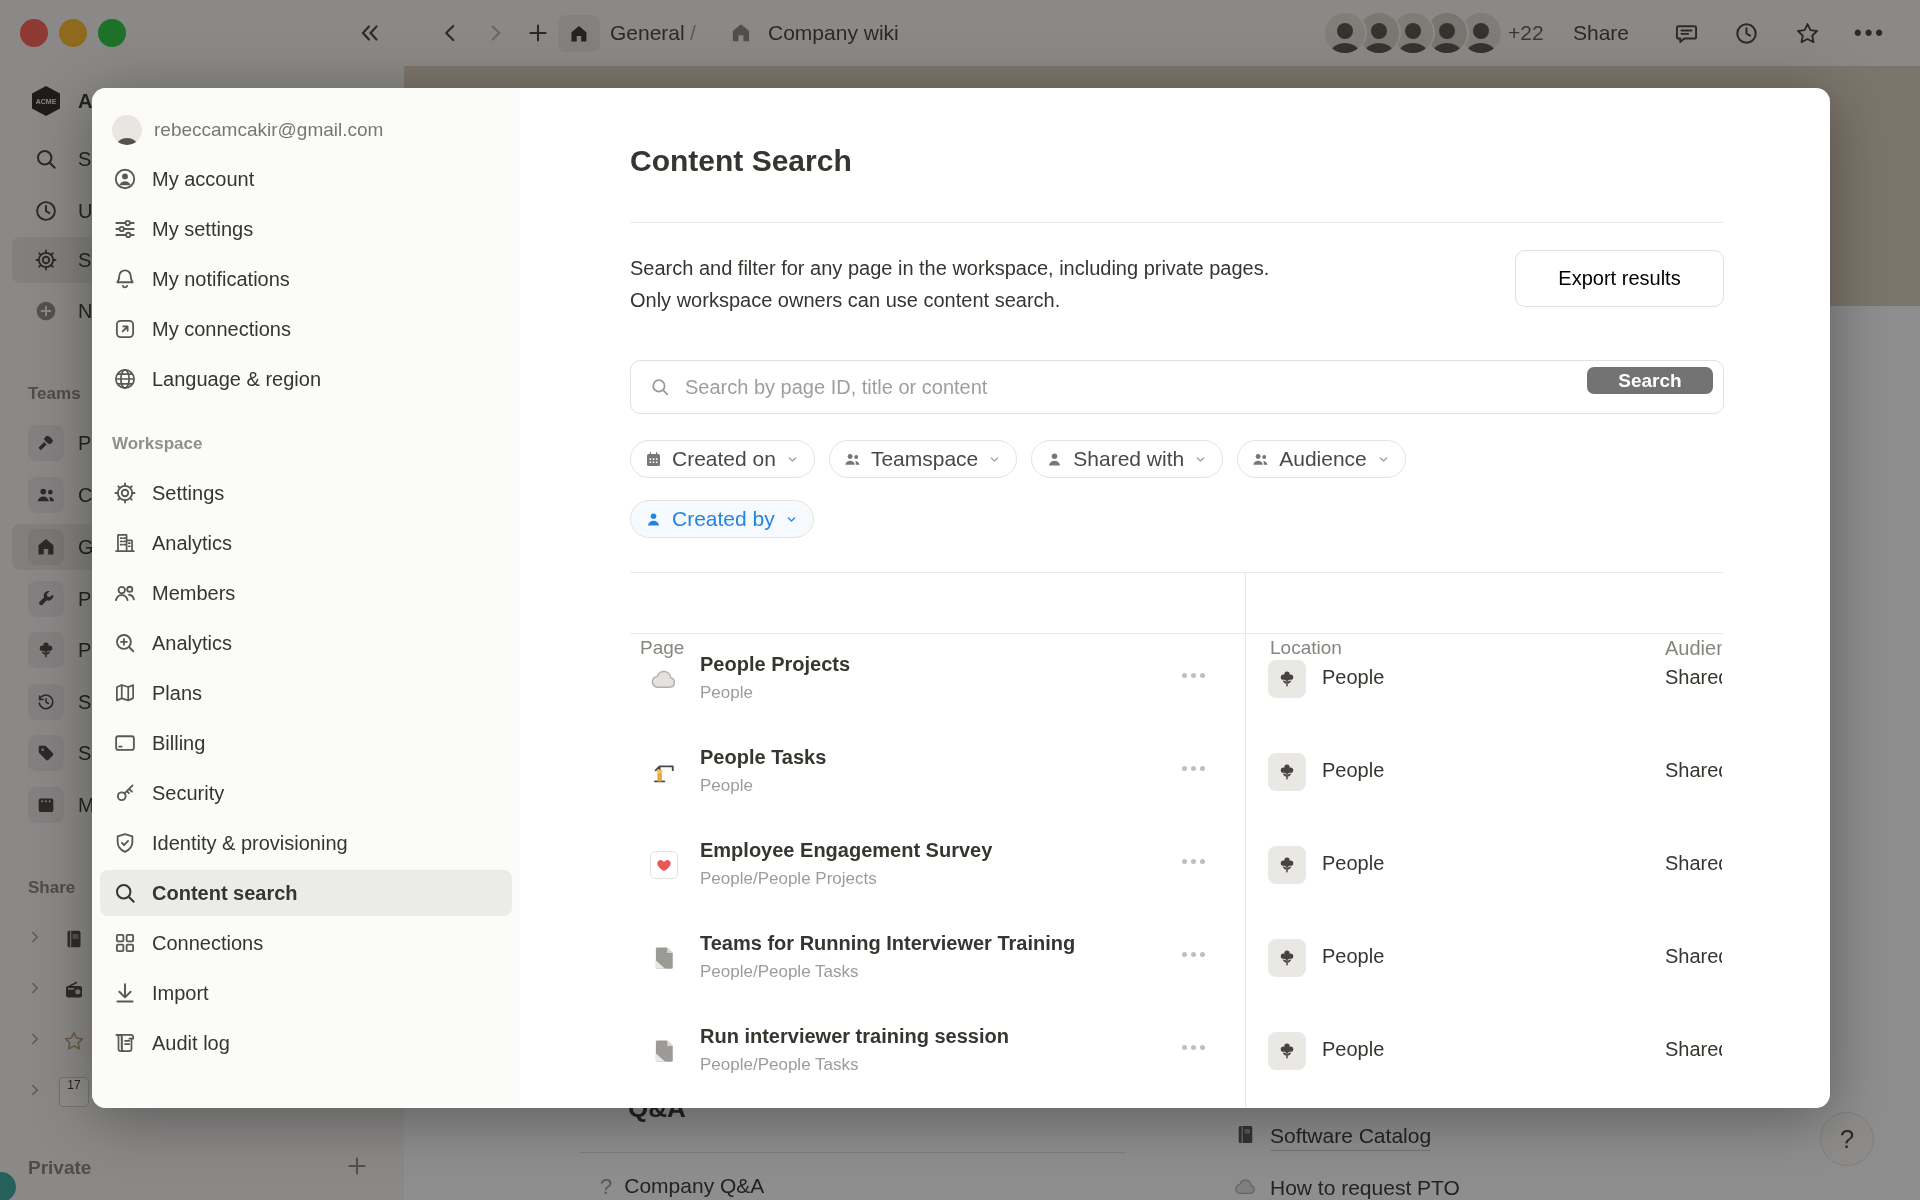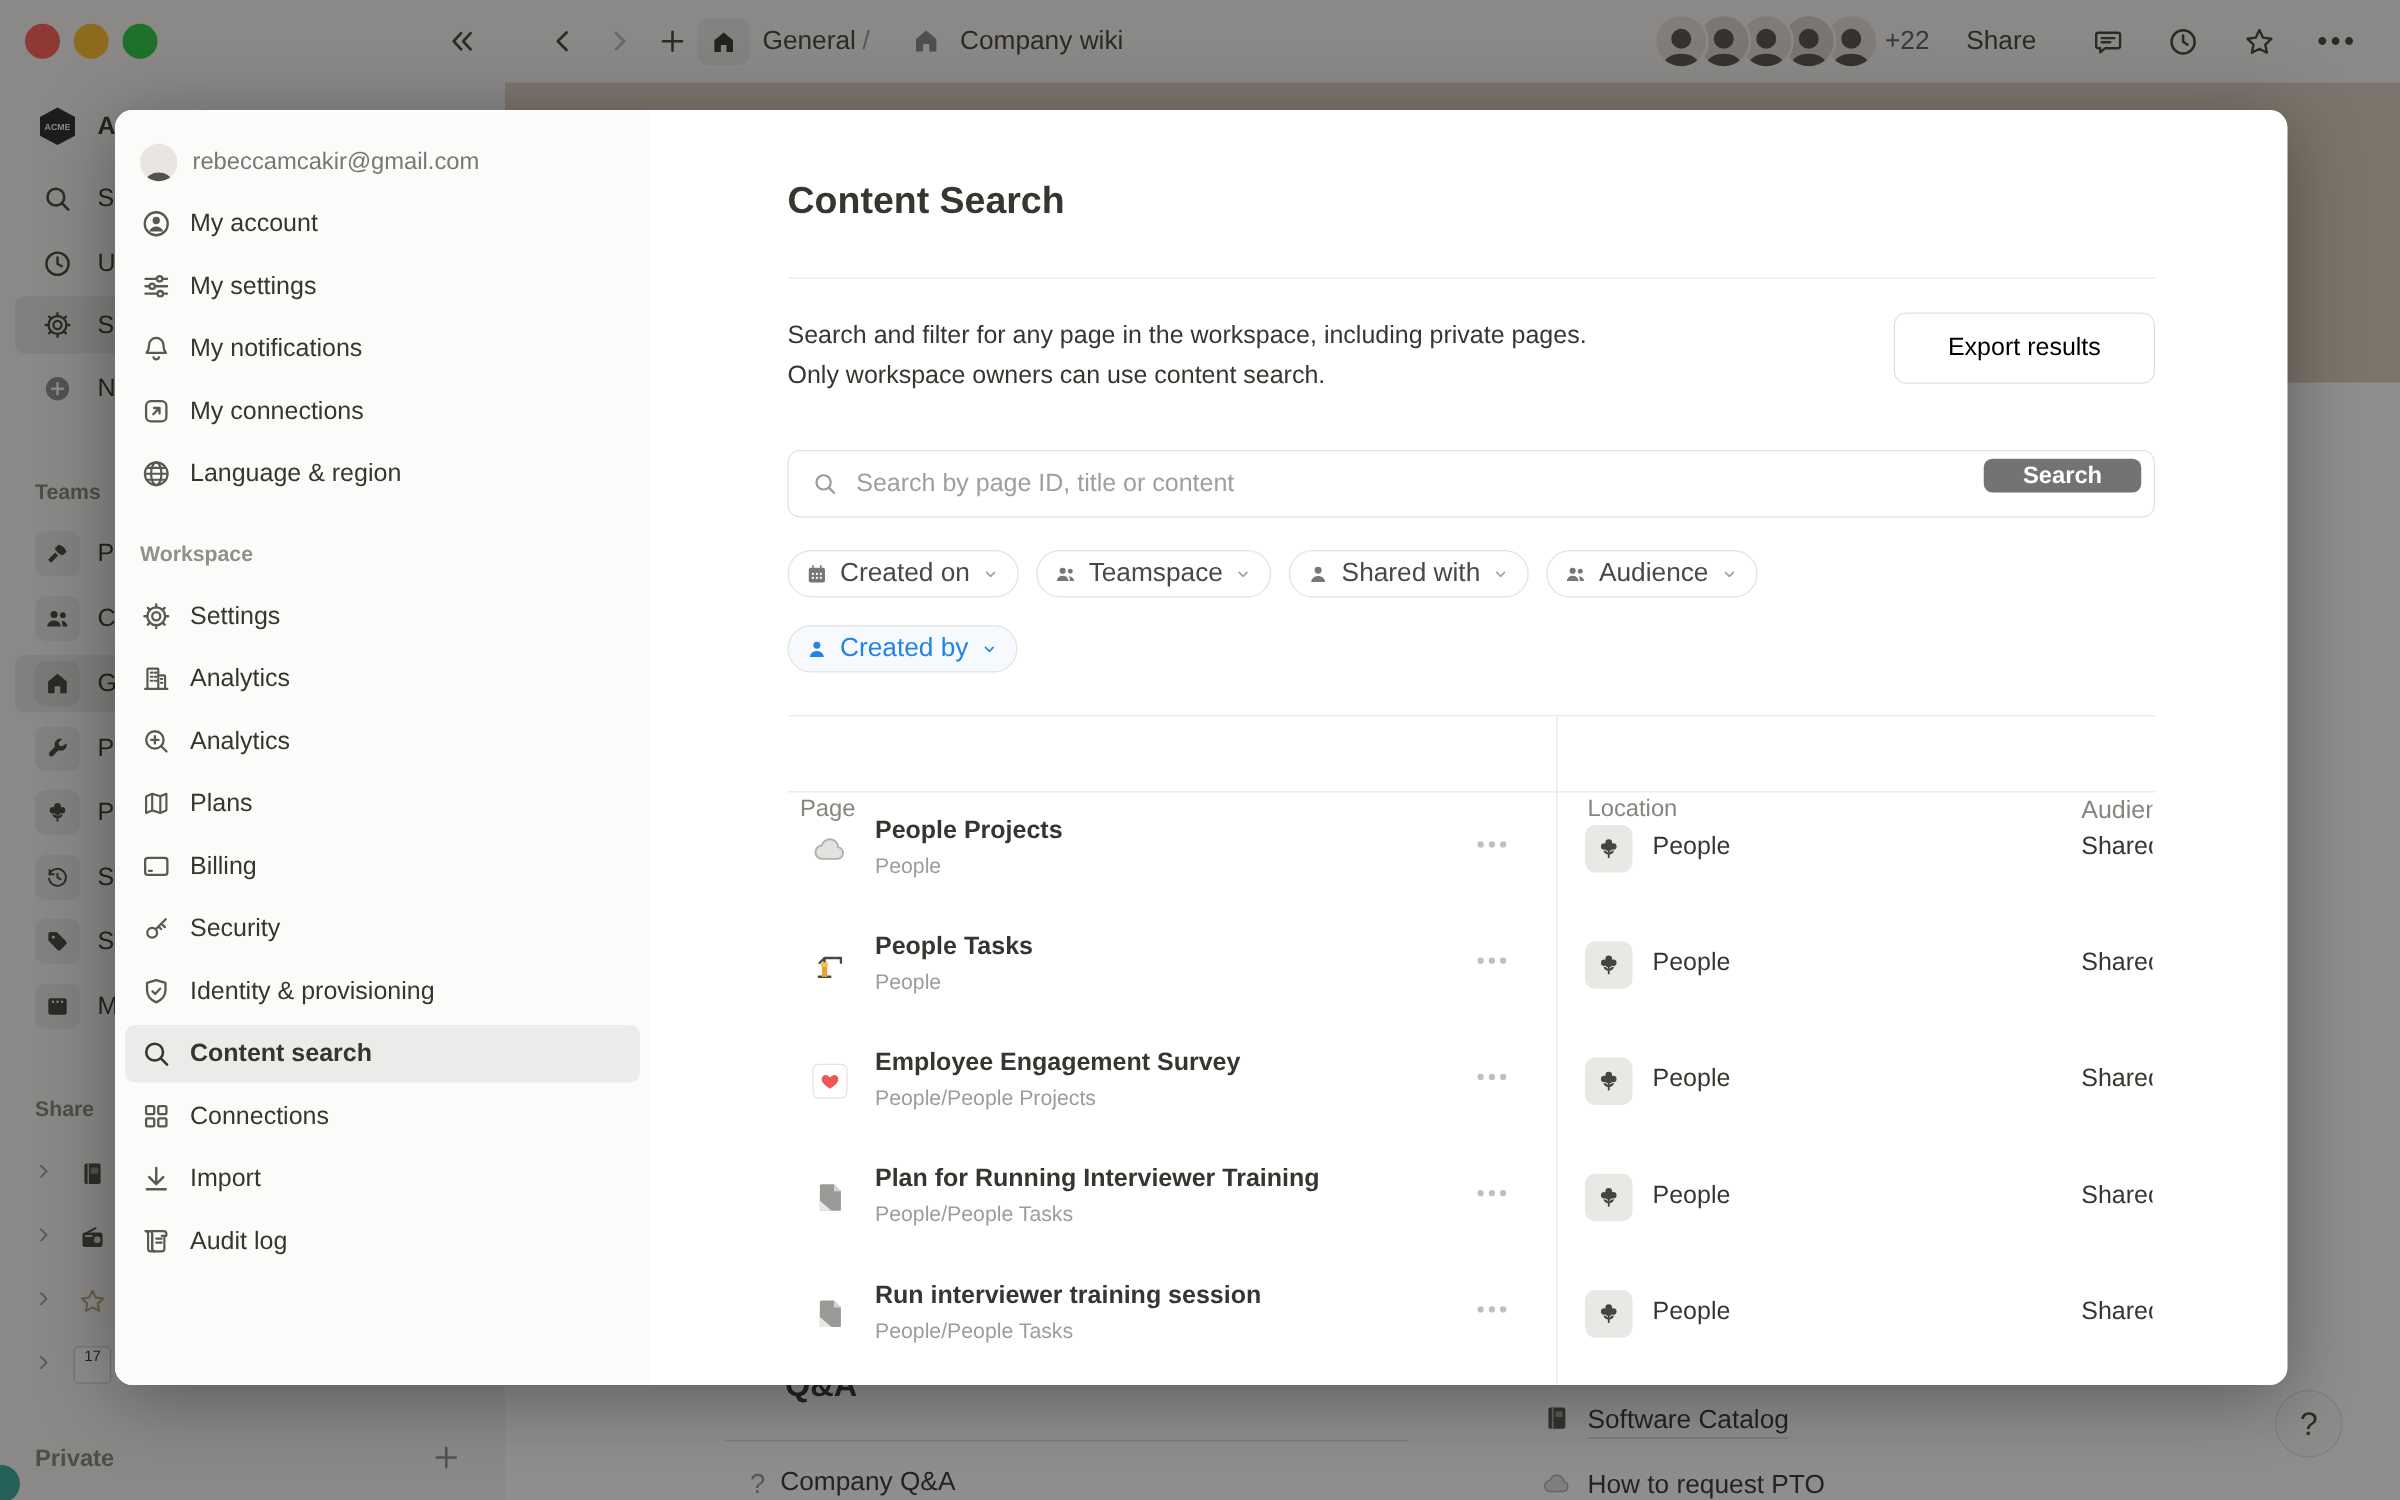--- a/index.html
+++ b/index.html
@@ -667,20 +667,26 @@
           <span>Settings</span>
         </div>
         <div class="nitem">
           <svg class="nic">
               <use href="#i-building"></use>
             </svg>
           <span>Analytics</span>
         </div>
         <div class="nitem">
           <svg class="nic">
+              <use href="#i-people"></use>
+            </svg>
+          <span>Members</span>
+        </div>
+        <div class="nitem">
+          <svg class="nic">
               <use href="#i-chartmag"></use>
             </svg>
           <span>Analytics</span>
         </div>
         <div class="nitem">
           <svg class="nic">
               <use href="#i-map"></use>
             </svg>
           <span>Plans</span>
         </div>
@@ -871,21 +877,21 @@
           <span class="locname">People</span>
           <span class="aud">Shared</span>
         </div>
 
         <div class="trow" style="top:340px">
           <span class="ric">
               <svg width="30" height="30">
                 <use href="#i-page"></use>
               </svg>
             </span>
-          <span class="rtitle">Plan for Running Interviewer Training</span>
+          <span class="rtitle">Teams for Running Interviewer Training</span>
           <span class="rpath">People/People Tasks</span>
           <span class="rdots">
               <i></i>
               <i></i>
               <i></i>
             </span>
           <span class="locbox">
               <svg width="22" height="22">
                 <use href="#i-flower"></use>
               </svg>

